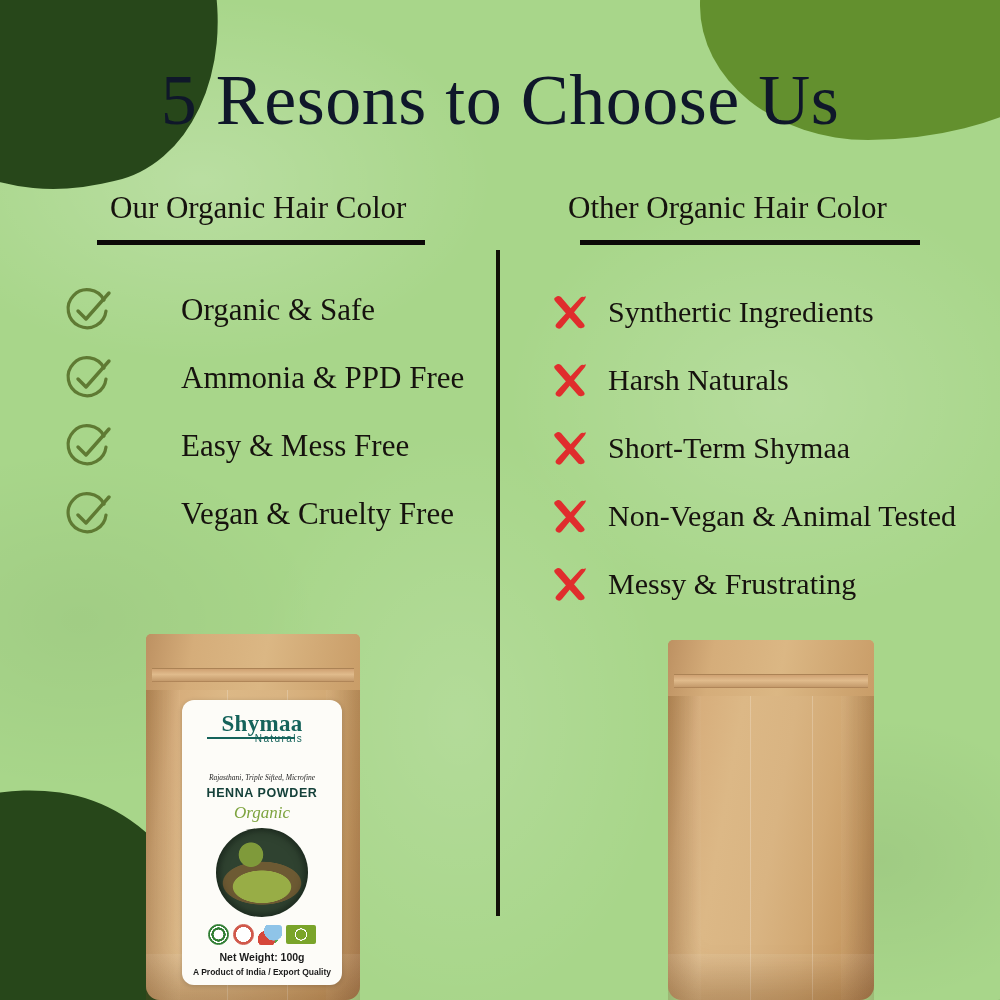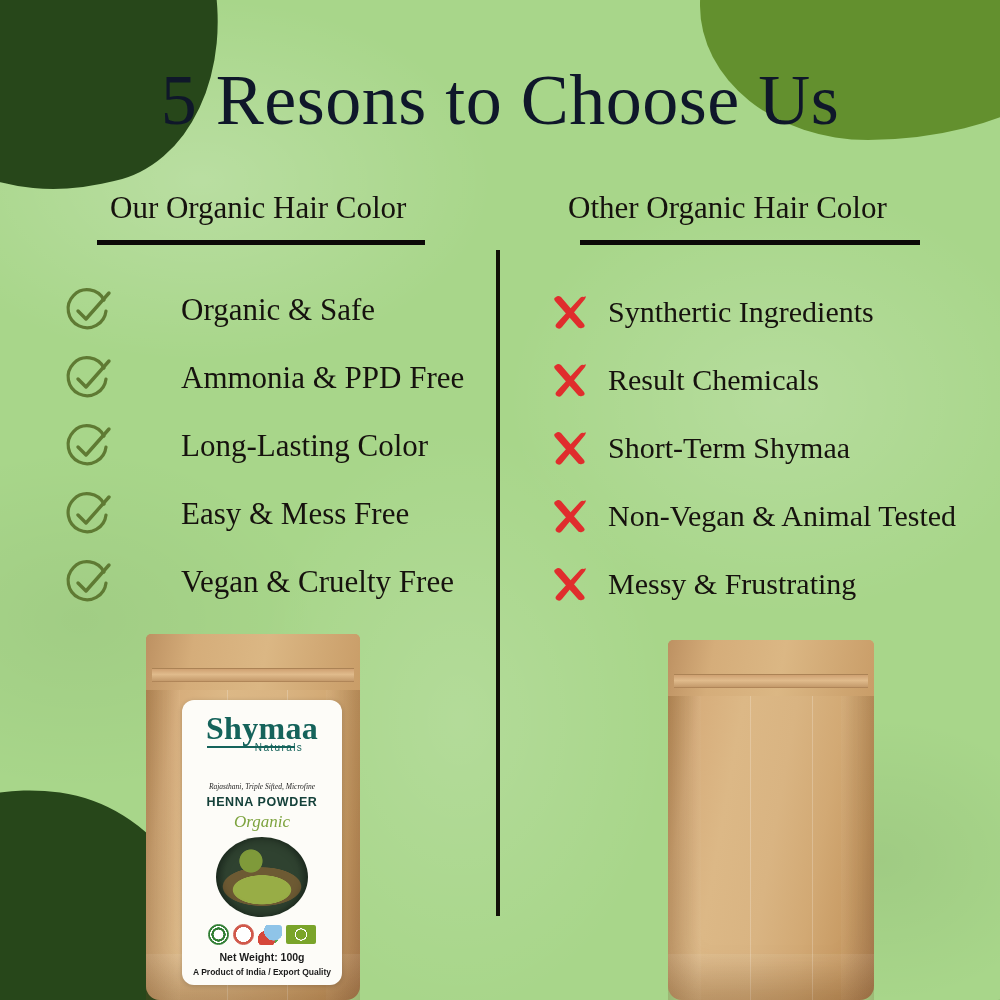--- a/index.html
+++ b/index.html
@@ -153,21 +153,21 @@
   
   #product-label{
     position:absolute; left:36px; top:66px; width:160px; height:285px;
     background:#fdfcf8; border-radius:12px;
     box-shadow:0 1px 5px rgba(0,0,0,.18);
     display:flex; flex-direction:column; align-items:center;
     padding:12px 6px 8px;
     z-index:2;
   }
   #brand-name{
-    font-size:32px; color:#15635b; line-height:1;
+    font-size:23px; color:#15635b; line-height:1;
     font-family:"Liberation Serif", serif; font-weight:600;
     letter-spacing:.3px;
   }
   #brand-rule{
     width:88px; height:2.5px; background:#15635b; margin:2px 0 0 -22px;
   }
   #brand-sub{
     font-size:10px; color:#15635b; letter-spacing:1.4px;
     margin:-6px 0 16px 34px; font-family:Liberation Sans, sans-serif;
   }
@@ -263,61 +263,54 @@
     </div>
 
     <div class="row">
       <svg class="icon-check" viewBox="0 0 48 48">
         <path d="M40 14 A19 19 0 1 0 42 25" fill="none" stroke="#5f7a33" stroke-width="3.2" stroke-linecap="round"></path>
         <path d="M14 25 L22 33 L45 7" fill="none" stroke="#5f7a33" stroke-width="3.4" stroke-linecap="round" stroke-linejoin="round"></path>
       </svg>
       <span class="row-label">Ammonia &amp; PPD Free</span>
     </div>
 
+
     <div class="row">
       <svg class="icon-check" viewBox="0 0 48 48">
         <path d="M40 14 A19 19 0 1 0 42 25" fill="none" stroke="#5f7a33" stroke-width="3.2" stroke-linecap="round"></path>
         <path d="M14 25 L22 33 L45 7" fill="none" stroke="#5f7a33" stroke-width="3.4" stroke-linecap="round" stroke-linejoin="round"></path>
       </svg>
-      <span class="row-label">Long-Lasting Color</span>
+      <span class="row-label">Easy &amp; Mess Free</span>
     </div>
 
     <div class="row">
       <svg class="icon-check" viewBox="0 0 48 48">
         <path d="M40 14 A19 19 0 1 0 42 25" fill="none" stroke="#5f7a33" stroke-width="3.2" stroke-linecap="round"></path>
         <path d="M14 25 L22 33 L45 7" fill="none" stroke="#5f7a33" stroke-width="3.4" stroke-linecap="round" stroke-linejoin="round"></path>
       </svg>
-      <span class="row-label">Easy &amp; Mess Free</span>
-    </div>
-
-    <div class="row">
-      <svg class="icon-check" viewBox="0 0 48 48">
-        <path d="M40 14 A19 19 0 1 0 42 25" fill="none" stroke="#5f7a33" stroke-width="3.2" stroke-linecap="round"></path>
-        <path d="M14 25 L22 33 L45 7" fill="none" stroke="#5f7a33" stroke-width="3.4" stroke-linecap="round" stroke-linejoin="round"></path>
-      </svg>
       <span class="row-label">Vegan &amp; Cruelty Free</span>
     </div>
   </div>
 
   <div class="col" id="col-right">
 
     <div class="row">
       <svg class="icon-cross" viewBox="0 0 44 44">
         <path d="M8 7 Q10 5 13 7 L36 34 Q38 37 34 38 Q31 39 29 36 L7 11 Q5 8 8 7 Z" fill="#e02d2d"></path>
         <path d="M36 7 Q39 5 37 9 L14 37 Q12 40 9 38 Q6 36 9 33 L32 8 Q34 6 36 7 Z" fill="#e02d2d"></path>
       </svg>
       <span class="row-label">Synthertic Ingredients</span>
     </div>
 
     <div class="row">
       <svg class="icon-cross" viewBox="0 0 44 44">
         <path d="M8 7 Q10 5 13 7 L36 34 Q38 37 34 38 Q31 39 29 36 L7 11 Q5 8 8 7 Z" fill="#e02d2d"></path>
         <path d="M36 7 Q39 5 37 9 L14 37 Q12 40 9 38 Q6 36 9 33 L32 8 Q34 6 36 7 Z" fill="#e02d2d"></path>
       </svg>
-      <span class="row-label">Result Chemicals</span>
+      <span class="row-label">Harsh Naturals</span>
     </div>
 
     <div class="row">
       <svg class="icon-cross" viewBox="0 0 44 44">
         <path d="M8 7 Q10 5 13 7 L36 34 Q38 37 34 38 Q31 39 29 36 L7 11 Q5 8 8 7 Z" fill="#e02d2d"></path>
         <path d="M36 7 Q39 5 37 9 L14 37 Q12 40 9 38 Q6 36 9 33 L32 8 Q34 6 36 7 Z" fill="#e02d2d"></path>
       </svg>
       <span class="row-label">Short-Term Shymaa</span>
     </div>
 

